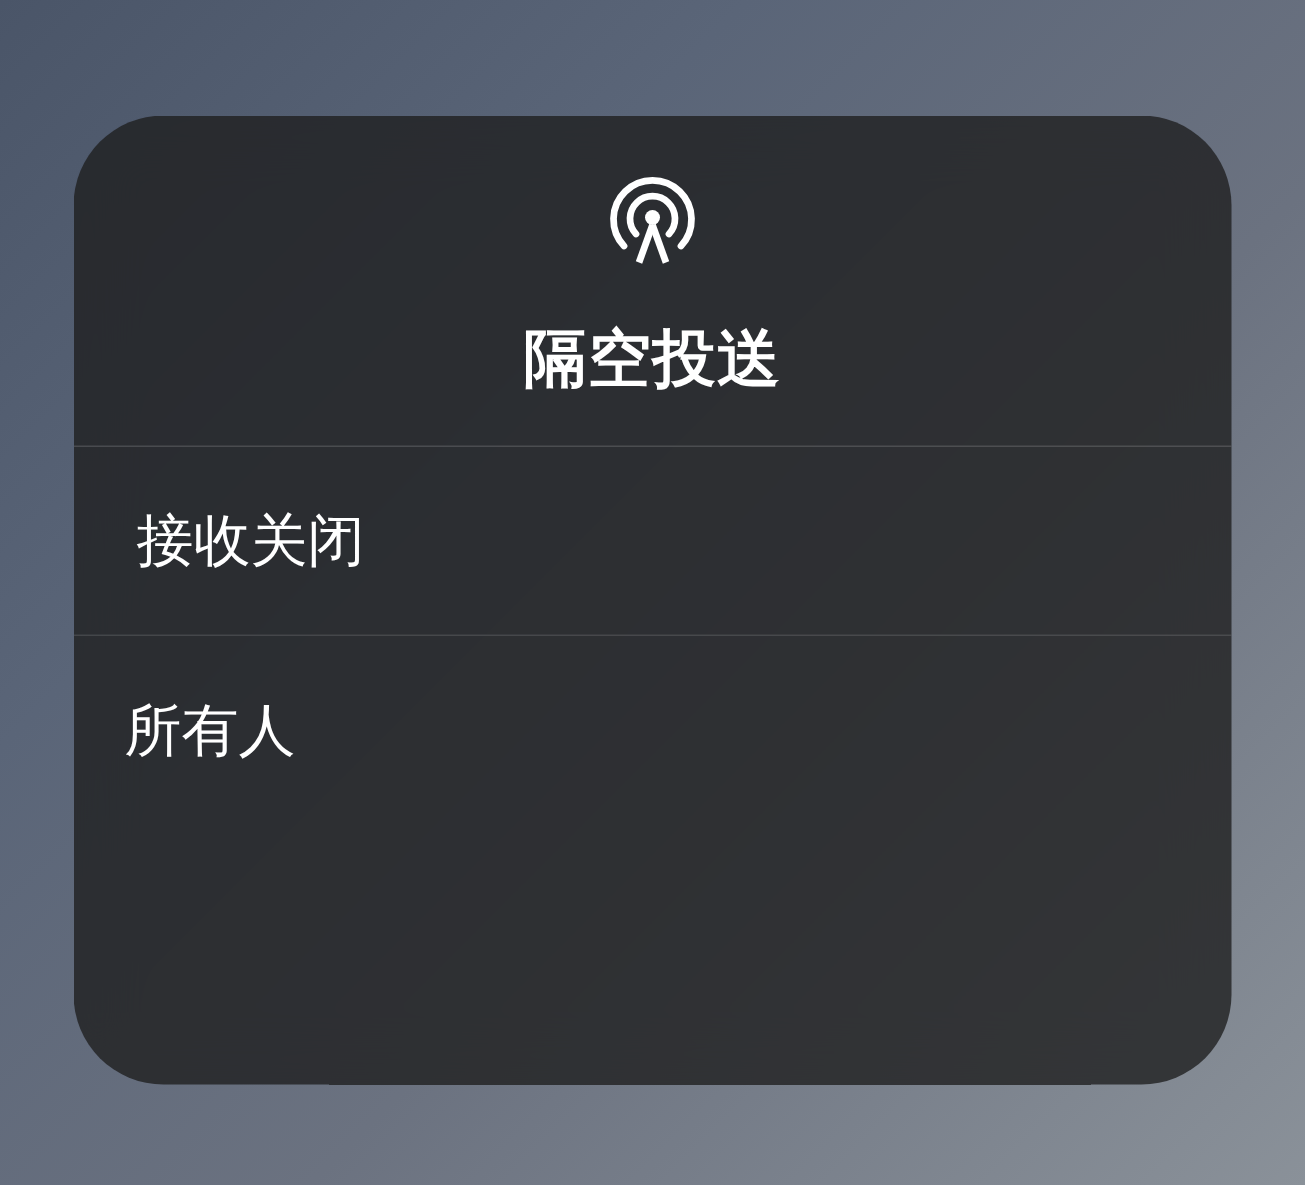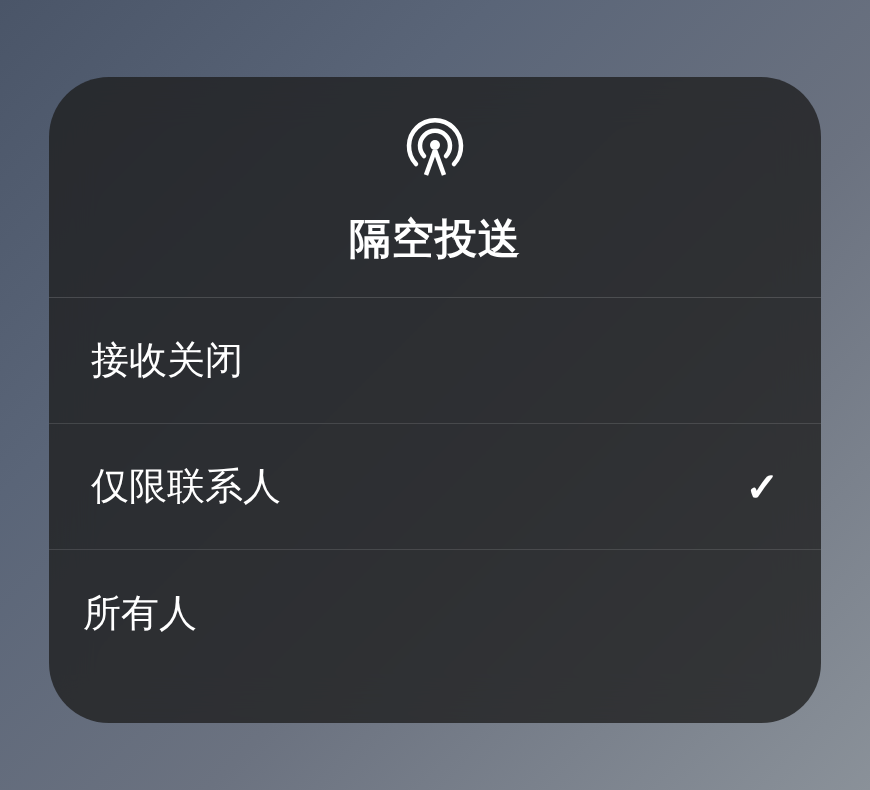--- a/index.html
+++ b/index.html
@@ -111,21 +111,17 @@
     </div>
     <div class="title">隔空投送</div>
   </div>
 
   <div class="options">
     <div class="option">
       <span class="option-label">接收关闭</span>
       <span class="check-icon hidden">✓</span>
     </div>
     <div class="option">
-      <span class="option-label">仅限联系人</span>
-      <span class="check-icon">✓</span>
-    </div>
-    <div class="option">
       <span class="option-label">所有人</span>
       <span class="check-icon hidden">✓</span>
     </div>
   </div>
 </div>
 
 </body></html>

